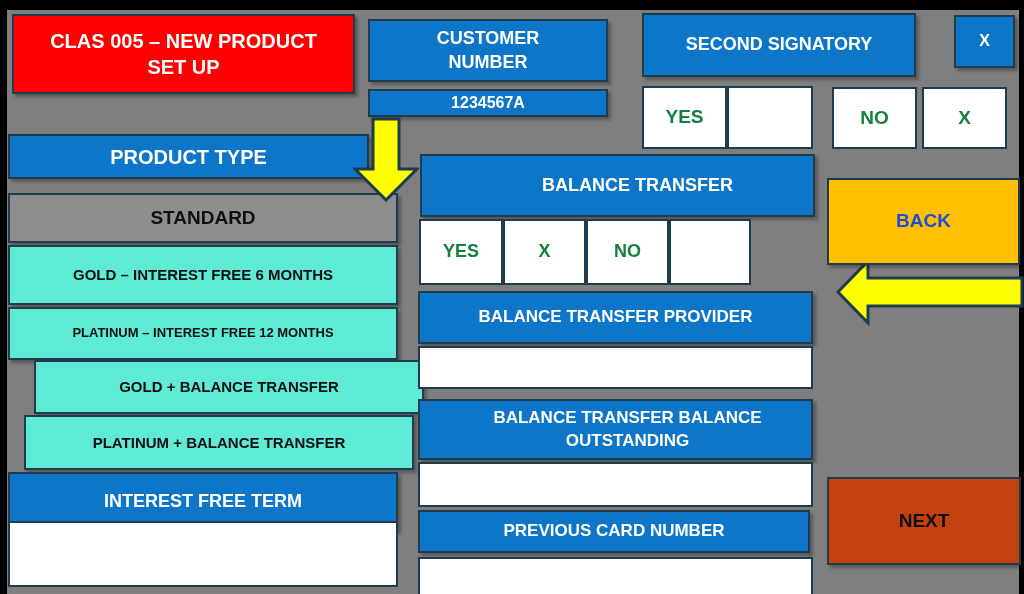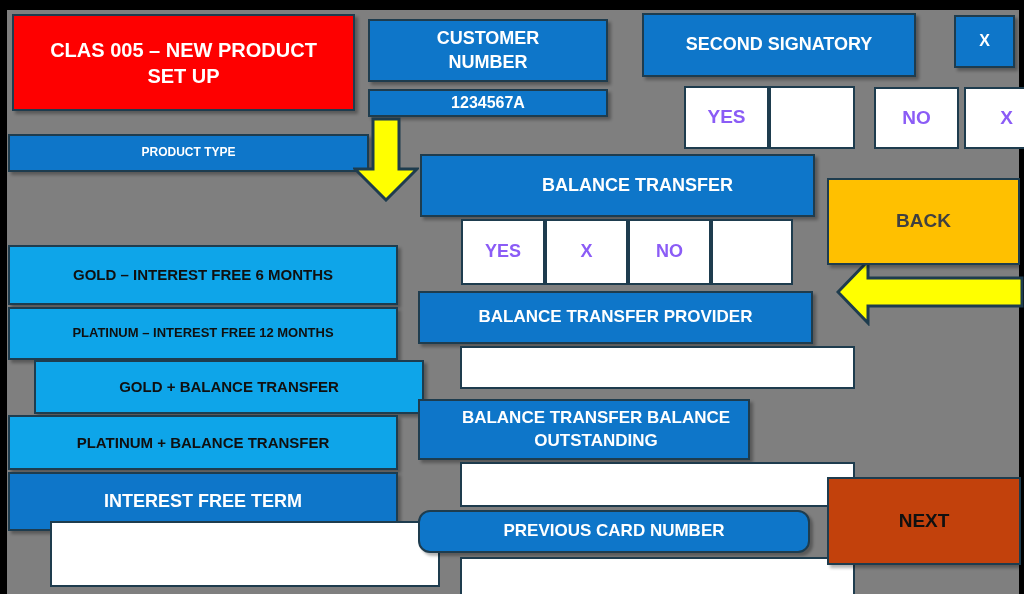--- a/index.html
+++ b/index.html
@@ -8,81 +8,82 @@
     background:#000; font-family:"Liberation Sans", sans-serif; font-weight:bold;
   }
   .screen { position:absolute; left:7px; top:10px; width:1012px; height:584px; background:#7f7f7f; }
   .box {
     position:absolute; box-sizing:border-box;
     display:flex; align-items:center; justify-content:center; text-align:center;
     border:2px solid #1e3c4e; line-height:1.3;
   }
   .blue   { background:#0e76c9; color:#ffffff; box-shadow:3px 3px 3px rgba(0,0,0,.30); }
   .red    { background:#fe0000; color:#ffffff; box-shadow:3px 3px 3px rgba(0,0,0,.30); }
-  .white  { background:#ffffff; color:#8b5cf6;margin-left:42px; }
+  .white  { background:#ffffff; color:#15803d; }
   .gray1  { background:#8e8e8e; color:#101010; box-shadow:3px 3px 3px rgba(0,0,0,.30); }
-  .gray2  { background:#0ea5e9; color:#101010; box-shadow:3px 3px 3px rgba(0,0,0,.30); }
-  .orange { background:#ffc000; color:#404040; box-shadow:3px 3px 3px rgba(0,0,0,.30); z-index:3; }
+  .gray2  { background:#5eead4; color:#101010; box-shadow:3px 3px 3px rgba(0,0,0,.30); }
+  .orange { background:#ffc000; color:#1d4ed8; box-shadow:3px 3px 3px rgba(0,0,0,.30); z-index:3; }
   .green  { background:#c2410c; color:#101010; box-shadow:3px 3px 3px rgba(0,0,0,.30); }
   .arrow  { position:absolute; z-index:2; }
   .wrap   { display:inline-block; }
 </style>
 </head>
 <body>
 
 <div class="stage">
   <div class="screen"></div>
 
-  <div class="box red" style="left:12px;top:14px;width:343px;height:97px;font-size:20px;">
+  <div class="box red" style="left:12px;top:14px;width:343px;height:80px;font-size:20px;">
     <span class="wrap" style="max-width:306px;">CLAS 005 – NEW PRODUCT SET UP</span>
   </div>
 
   <div class="box blue" style="left:368px;top:19px;width:240px;height:63px;font-size:18px;">
     <span class="wrap" style="max-width:150px;">CUSTOMER NUMBER</span>
   </div>
   <div class="box blue" style="left:368px;top:89px;width:240px;height:28px;font-size:16px;">1234567A</div>
 
   <div class="box blue" style="left:642px;top:13px;width:274px;height:64px;font-size:18px;">SECOND SIGNATORY</div>
   <div class="box blue" style="left:954px;top:15px;width:61px;height:53px;font-size:16px;">X</div>
 
   <div class="box white" style="left:642px;top:86px;width:85px;height:63px;font-size:19px;">YES</div>
   <div class="box white" style="left:727px;top:86px;width:86px;height:63px;font-size:19px;"></div>
   <div class="box white" style="left:832px;top:87px;width:85px;height:62px;font-size:19px;">NO</div>
   <div class="box white" style="left:922px;top:87px;width:85px;height:62px;font-size:19px;">X</div>
 
-  <div class="box blue" style="left:8px;top:134px;width:361px;height:38px;font-size:12px;">PRODUCT TYPE</div>
+  <div class="box blue" style="left:8px;top:134px;width:361px;height:45px;font-size:20px;">PRODUCT TYPE</div>
 
   <svg class="arrow" style="left:353px;top:117px;" width="66" height="85" viewBox="0 0 66 85">
     <polygon points="20,2 46,2 46,52 64,52 33,83 2,52 20,52" fill="#ffff00" stroke="#1e3c4e" stroke-width="3"></polygon>
   </svg>
 
+  <div class="box gray1" style="left:8px;top:193px;width:390px;height:50px;font-size:19px;">STANDARD</div>
   <div class="box gray2" style="left:8px;top:245px;width:390px;height:60px;font-size:15px;">GOLD – INTEREST FREE 6 MONTHS</div>
   <div class="box gray2" style="left:8px;top:307px;width:390px;height:53px;font-size:13px;">PLATINUM – INTEREST FREE 12 MONTHS</div>
   <div class="box gray2" style="left:8px;top:360px;width:390px;height:54px;font-size:15px;margin-left:26px;">GOLD + BALANCE TRANSFER</div>
-  <div class="box gray2" style="left:8px;top:415px;width:390px;height:55px;font-size:15px;">PLATINUM + BALANCE TRANSFER</div>
+  <div class="box gray2" style="left:24px;top:415px;width:390px;height:55px;font-size:15px;">PLATINUM + BALANCE TRANSFER</div>
 
   <div class="box blue" style="left:8px;top:472px;width:390px;height:59px;font-size:18px;">INTEREST FREE TERM</div>
   <div class="box white" style="left:8px;top:521px;width:390px;height:66px;font-size:18px;"></div>
 
   <div class="box blue" style="left:420px;top:154px;width:395px;height:63px;font-size:18px;padding-left:40px;">BALANCE TRANSFER</div>
 
   <div class="box white" style="left:419px;top:219px;width:84px;height:66px;font-size:18px;">YES</div>
   <div class="box white" style="left:503px;top:219px;width:83px;height:66px;font-size:18px;">X</div>
   <div class="box white" style="left:586px;top:219px;width:83px;height:66px;font-size:18px;">NO</div>
   <div class="box white" style="left:669px;top:219px;width:82px;height:66px;font-size:18px;"></div>
 
   <div class="box blue" style="left:418px;top:291px;width:395px;height:53px;font-size:17px;">BALANCE TRANSFER PROVIDER</div>
   <div class="box white" style="left:418px;top:346px;width:395px;height:43px;font-size:17px;"></div>
 
-  <div class="box blue" style="left:418px;top:399px;width:332px;height:61px;font-size:17px;padding-left:24px;">
+  <div class="box blue" style="left:418px;top:399px;width:395px;height:61px;font-size:17px;padding-left:24px;">
     <span class="wrap" style="max-width:300px;">BALANCE TRANSFER BALANCE OUTSTANDING</span>
   </div>
   <div class="box white" style="left:418px;top:462px;width:395px;height:45px;font-size:17px;"></div>
 
-  <div class="box blue" style="left:418px;top:510px;width:392px;height:43px;font-size:17px;border-radius:12px;">PREVIOUS CARD NUMBER</div>
+  <div class="box blue" style="left:418px;top:510px;width:392px;height:43px;font-size:17px;">PREVIOUS CARD NUMBER</div>
   <div class="box white" style="left:418px;top:557px;width:395px;height:40px;font-size:17px;"></div>
 
   <div class="box orange" style="left:827px;top:178px;width:193px;height:87px;font-size:19px;">BACK</div>
 
   <svg class="arrow" style="left:836px;top:258px;" width="188" height="68" viewBox="0 0 188 68">
     <polygon points="2,34 32,3 32,20 186,20 186,48 32,48 32,65" fill="#ffff00" stroke="#1e3c4e" stroke-width="3"></polygon>
   </svg>
 
   <div class="box green" style="left:827px;top:477px;width:194px;height:88px;font-size:19px;">NEXT</div>
 </div>

